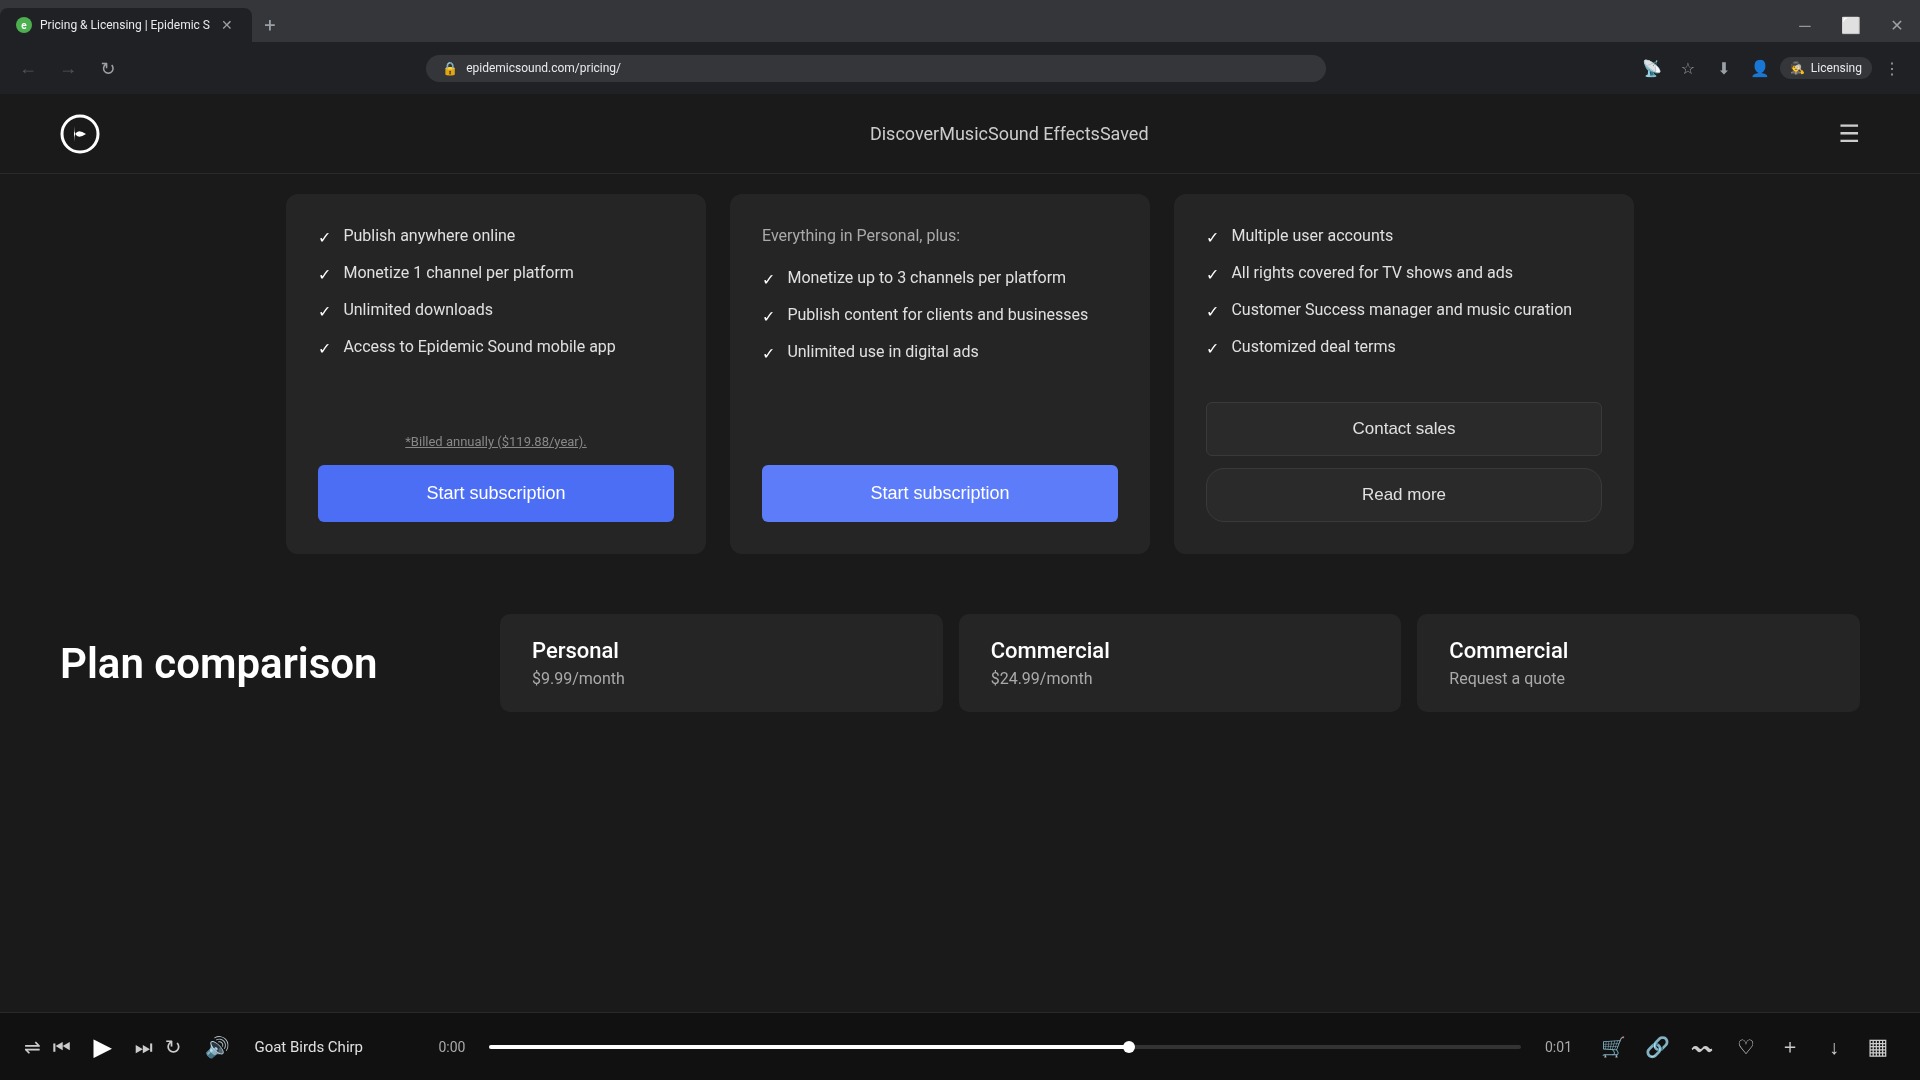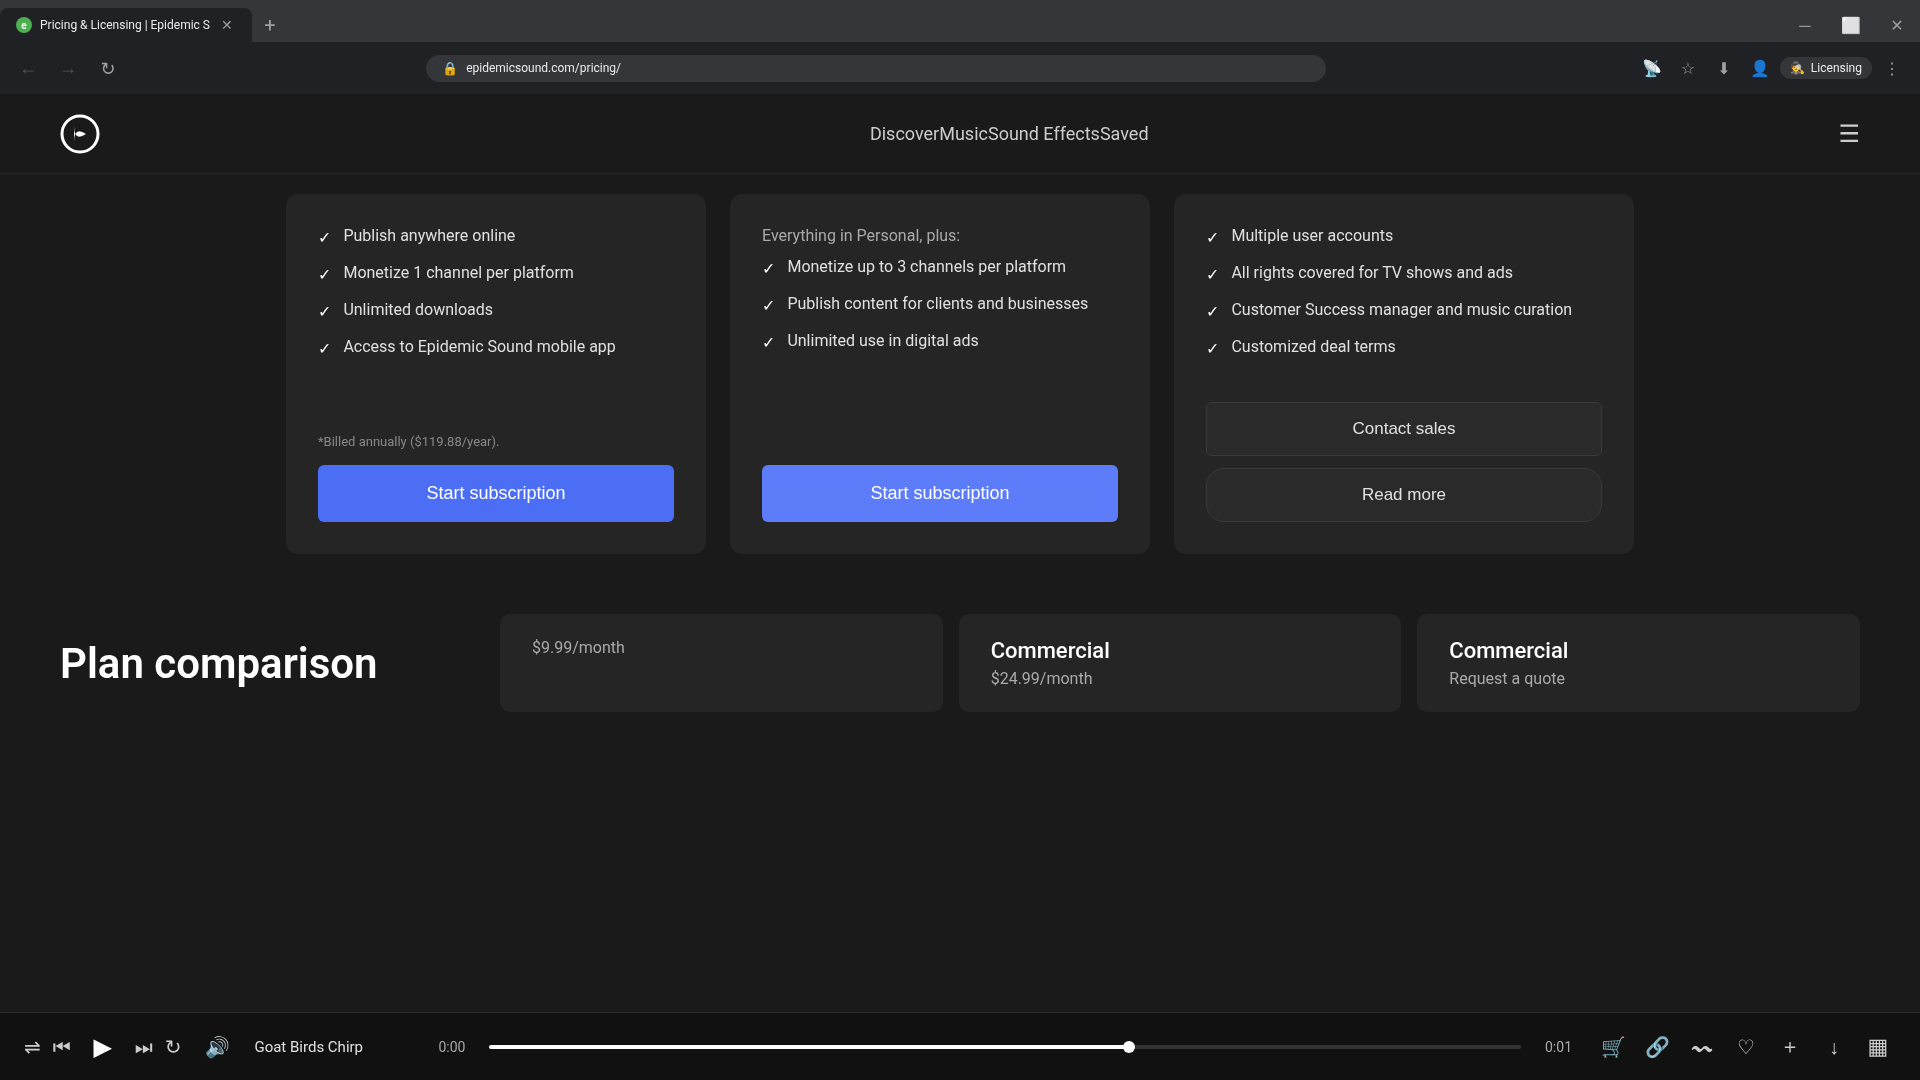--- a/index.html
+++ b/index.html
@@ -218,23 +218,25 @@
     .checkmark {
       color: #fff;
       font-size: 16px;
       margin-top: 2px;
       flex-shrink: 0;
     }
 
     .billing-note {
       color: #888;
       font-size: 13px;
+      text-align: center;
       margin-top: auto;
       padding-top: 24px;
       padding-bottom: 16px;
+      text-decoration: underline;
     }
 
     .start-sub-btn {
       background: #4c6ef5;
       color: white;
       border: none;
       border-radius: 6px;
       padding: 18px 45px;
       font-size: 18px;
       font-weight: 500;
@@ -392,21 +394,21 @@
       height: 36px;
       display: flex;
       align-items: center;
       justify-content: center;
     }
 
     
     .everything-plus {
       color: #aaa;
       font-size: 16px;
-      margin-bottom: 12px;
+      margin-bottom: 23px;
     }
   </style>
 </head>
 <body>
 
 <div>
 
   <div class="browser-tab-bar">
     <div class="browser-tab">
       <div class="browser-tab-favicon">e</div>
@@ -525,20 +527,21 @@
         <button class="contact-sales-btn">Contact sales</button>
         <button class="read-more-btn">Read more</button>
       </div>
     </div>
   </div>
 
   <div class="comparison-section">
     <h2 class="comparison-title">Plan comparison</h2>
     <div class="comparison-plans">
       <div class="comparison-plan-card" style="flex:1;">
+        <div class="comparison-plan-name">Personal</div>
         <div class="comparison-plan-price">$9.99/month</div>
       </div>
       <div class="comparison-plan-card" style="flex:1;">
         <div class="comparison-plan-name">Commercial</div>
         <div class="comparison-plan-price">$24.99/month</div>
       </div>
       <div class="comparison-plan-card" style="flex:1;">
         <div class="comparison-plan-name">Commercial</div>
         <div class="comparison-plan-price">Request a quote</div>
       </div>

